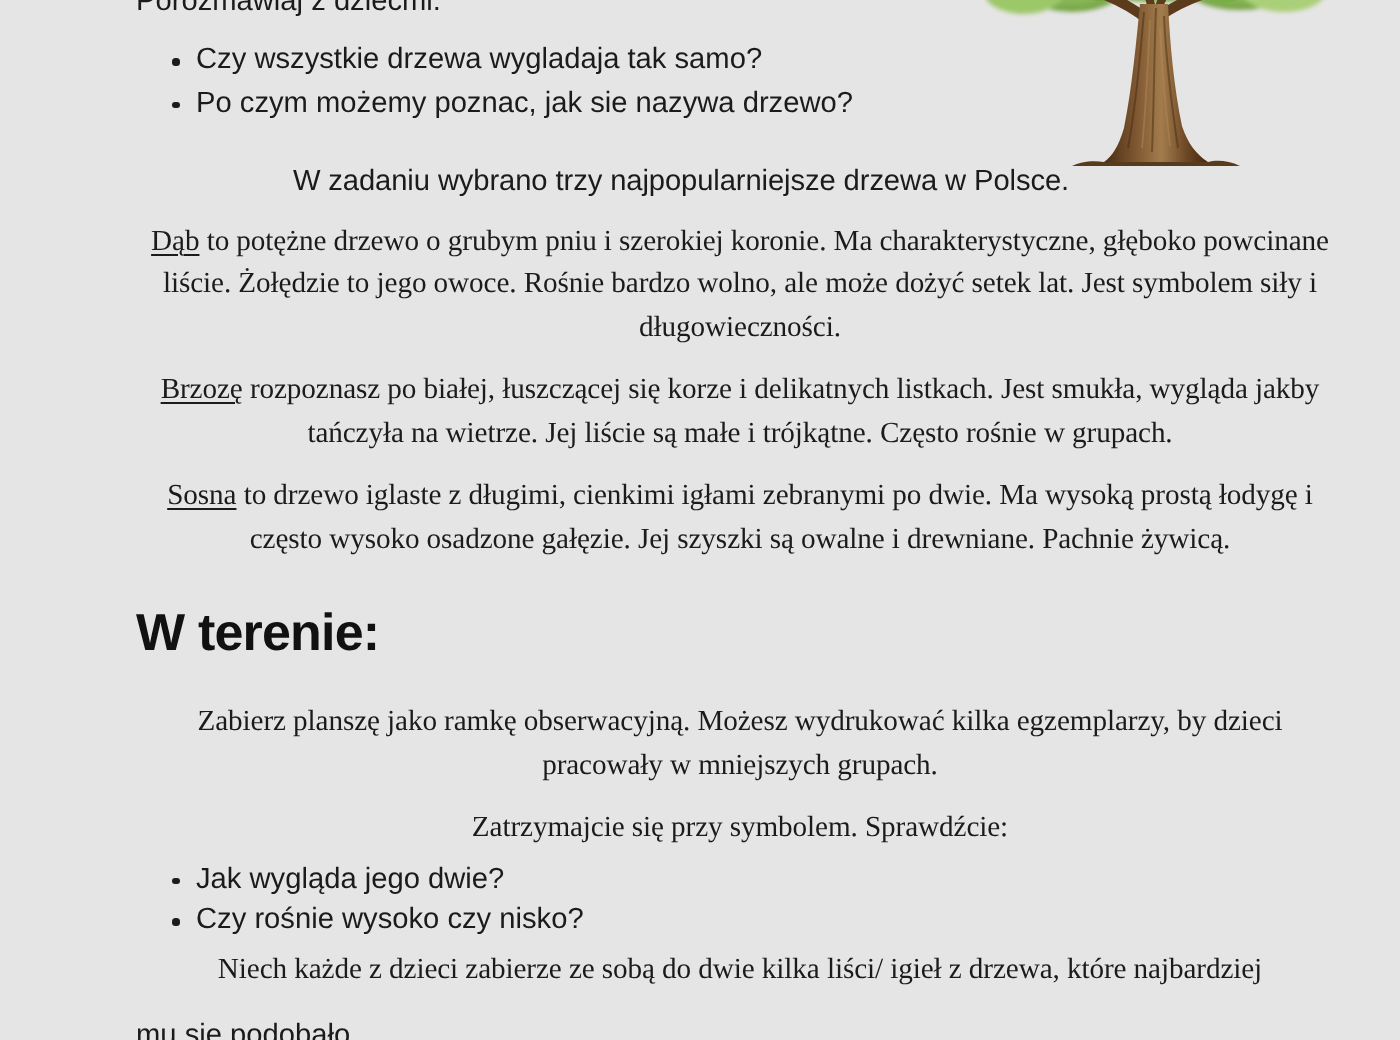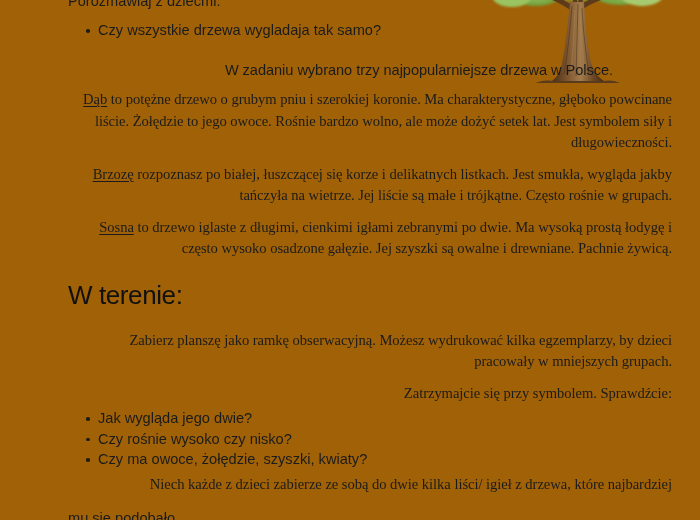--- a/index.html
+++ b/index.html
@@ -12,39 +12,39 @@
     height: 520px;
     overflow: hidden;
     font-family: "Liberation Sans", sans-serif;
     color: #1a1a1a;
     position: relative;
   }
 
   .page {
     position: absolute;
     inset: 0;
-    background: #a16207;
+    background: #e5e5e5;
     overflow: hidden;
   }
 
   
   .content {
     position: absolute;
     left: 68px;
     top: -4px;
     width: 604px;
   }
 
   .para {
     font-size: 14.6px;
     line-height: 21.5px;
     letter-spacing: -0.05px;
     margin: 0;
     color: #1b1b1b;
-    text-align: right;
+    text-align: center;
   }
 
   .para.narrow { width: 545px; }
   .para.wide   { width: 604px; font-family: Liberation Serif, serif; }
 
   .spacer-14 { height: 14px; }
   .spacer-10 { height: 10px; }
   .spacer-8  { height: 8px; }
   .spacer-20 { height: 20px; }
 
@@ -74,21 +74,21 @@
     width: 3.5px;
     height: 3.5px;
     border-radius: 50%;
     background: #1b1b1b;
   }
 
   ul.bullets.tight li { line-height: 20.5px; }
 
   h2.section-heading {
     font-size: 26px;
-    font-weight: normal;
+    font-weight: bold;
     line-height: 30px;
     margin: 0;
     letter-spacing: -0.4px;
     color: #111111;
   }
 
   
   .tree-art {
     position: absolute;
     left: 492px;
@@ -195,20 +195,21 @@
       </g>
     </svg>
   </div>
 
   <div class="content">
 
     <div class="spacer-20"></div>
 
     <ul class="bullets">
       <li>Czy wszystkie drzewa wygladaja tak samo?</li>
+      <li>Po czym możemy poznac, jak sie nazywa drzewo?</li>
     </ul>
 
     <div class="spacer-14"></div>
 
     <p class="para narrow">W zadaniu wybrano trzy najpopularniejsze drzewa w Polsce.</p>
 
     <div class="spacer-8"></div>
 
     <p class="para wide">
       <span class="lead-word">Dąb</span><span> to potężne drzewo o grubym pniu i szerokiej koronie. Ma charakterystyczne, głęboko powcinane liście. Żołędzie to jego owoce. Rośnie bardzo wolno, ale może dożyć setek lat. Jest symbolem siły i długowieczności.</span>
@@ -234,21 +235,20 @@
 
     <p class="para wide">Zabierz planszę jako ramkę obserwacyjną. Możesz wydrukować kilka egzemplarzy, by dzieci pracowały w mniejszych grupach.</p>
 
     <div class="spacer-10"></div>
 
     <p class="para wide">Zatrzymajcie się przy symbolem. Sprawdźcie:</p>
 
     <ul class="bullets tight">
       <li>Jak wygląda jego dwie?</li>
       <li>Czy rośnie wysoko czy nisko?</li>
-      <li>Czy ma owoce, żołędzie, szyszki, kwiaty?</li>
     </ul>
 
     <p class="para wide">Niech każde z dzieci zabierze ze sobą do dwie kilka liści/ igieł z drzewa, które najbardziej</p>
 
   </div>
 
   <div class="clipped-bottom">mu się podobało.</div>
 
 </div>
 

